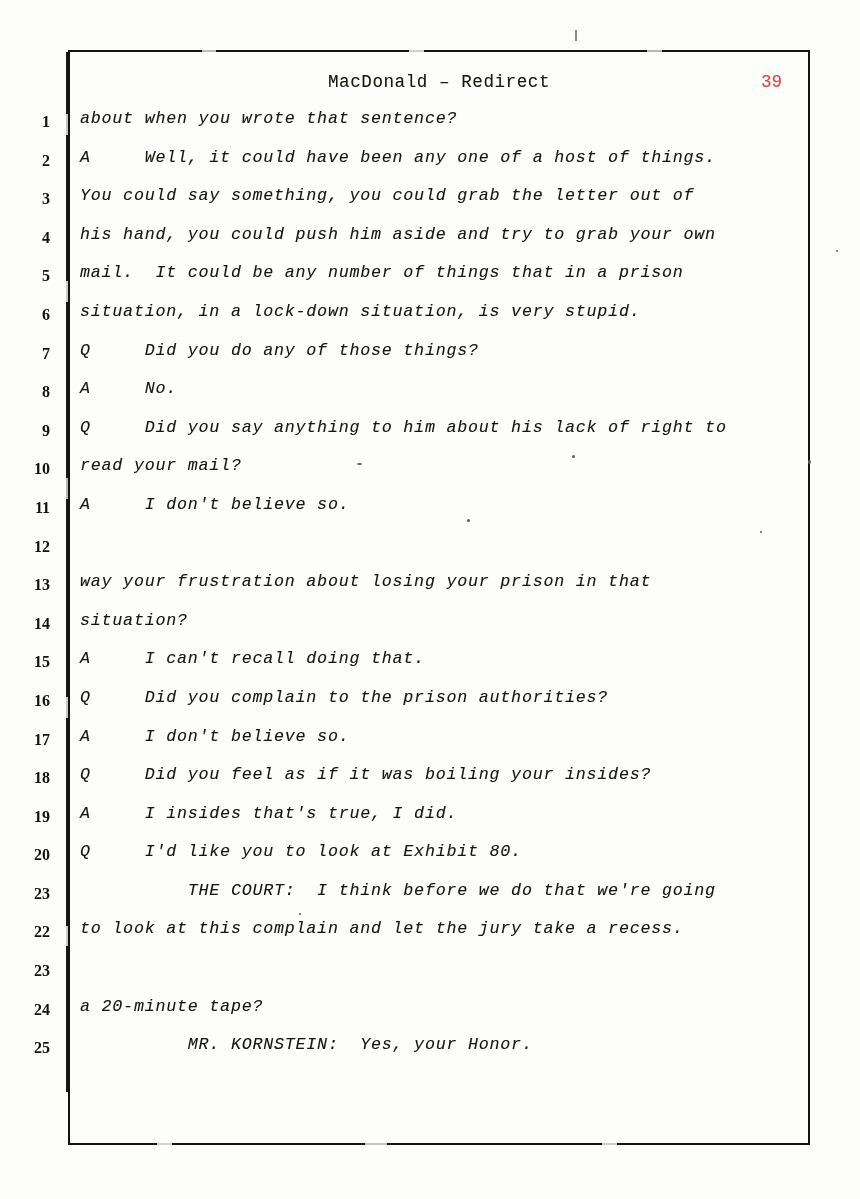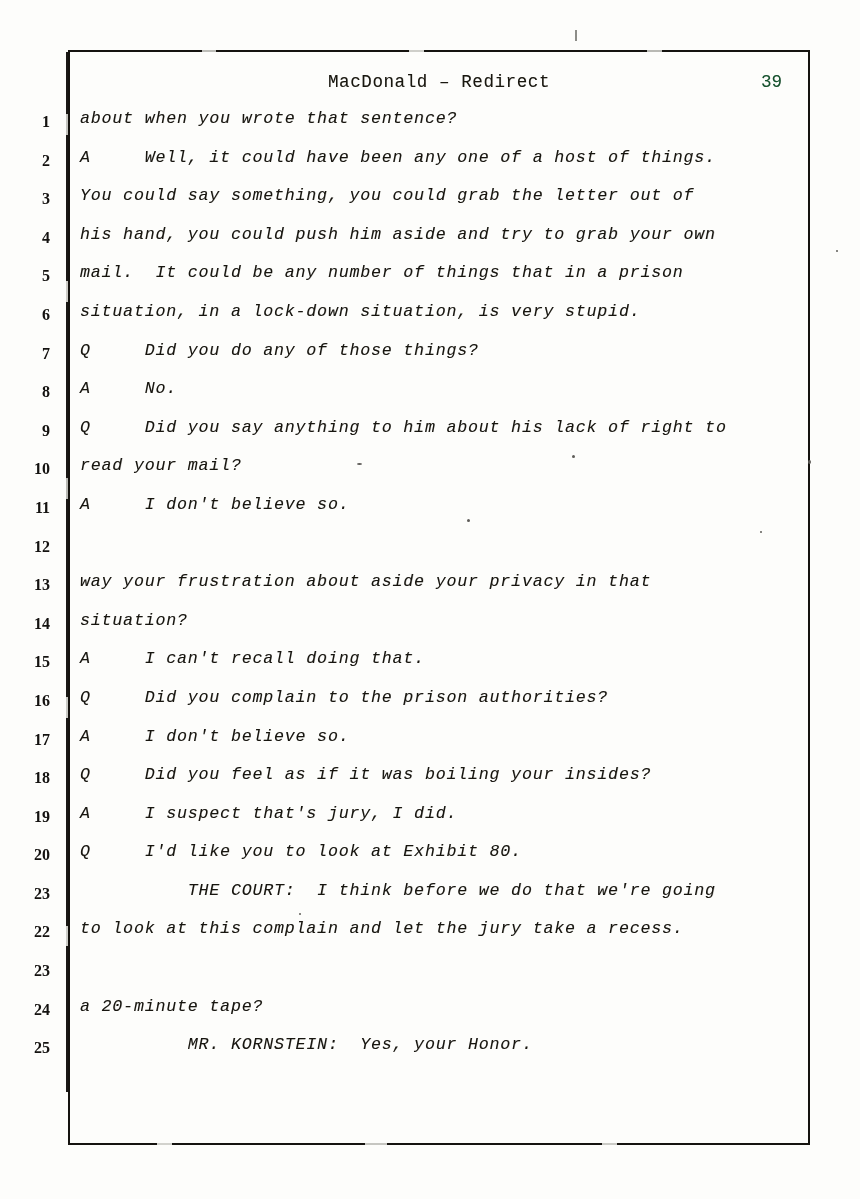--- a/index.html
+++ b/index.html
@@ -95,21 +95,21 @@
     text-align: center;
     font-size: 17.5px;
     letter-spacing: 0.6px;
     color: #19170f;
   }
   #page-number {
     position: absolute;
     right: 28px;
     top: 0;
     font-size: 17.5px;
-    color: #14532d;
+    color: #ef4444;
   }
 
   
   #transcript-body {
     position: absolute;
     left: 0;
     top: 109px;
     width: 860px;
   }
   .transcript-line {
@@ -208,21 +208,21 @@
       </div>
       <div class="transcript-line">
         <span class="line-number">11</span>
         <span class="line-text">A     I don't believe so.</span>
       </div>
       <div class="transcript-line">
         <span class="line-number">12</span>
       </div>
       <div class="transcript-line">
         <span class="line-number">13</span>
-        <span class="line-text">way your frustration about aside your privacy in that</span>
+        <span class="line-text">way your frustration about losing your prison in that</span>
       </div>
       <div class="transcript-line">
         <span class="line-number">14</span>
         <span class="line-text">situation?</span>
       </div>
       <div class="transcript-line">
         <span class="line-number">15</span>
         <span class="line-text">A     I can't recall doing that.</span>
       </div>
       <div class="transcript-line">
@@ -232,21 +232,21 @@
       <div class="transcript-line">
         <span class="line-number">17</span>
         <span class="line-text">A     I don't believe so.</span>
       </div>
       <div class="transcript-line">
         <span class="line-number">18</span>
         <span class="line-text">Q     Did you feel as if it was boiling your insides?</span>
       </div>
       <div class="transcript-line">
         <span class="line-number">19</span>
-        <span class="line-text">A     I suspect that's jury, I did.</span>
+        <span class="line-text">A     I insides that's true, I did.</span>
       </div>
       <div class="transcript-line">
         <span class="line-number">20</span>
         <span class="line-text">Q     I'd like you to look at Exhibit 80.</span>
       </div>
       <div class="transcript-line">
         <span class="line-number">23</span>
         <span class="line-text">          THE COURT:  I think before we do that we're going</span>
       </div>
       <div class="transcript-line">

